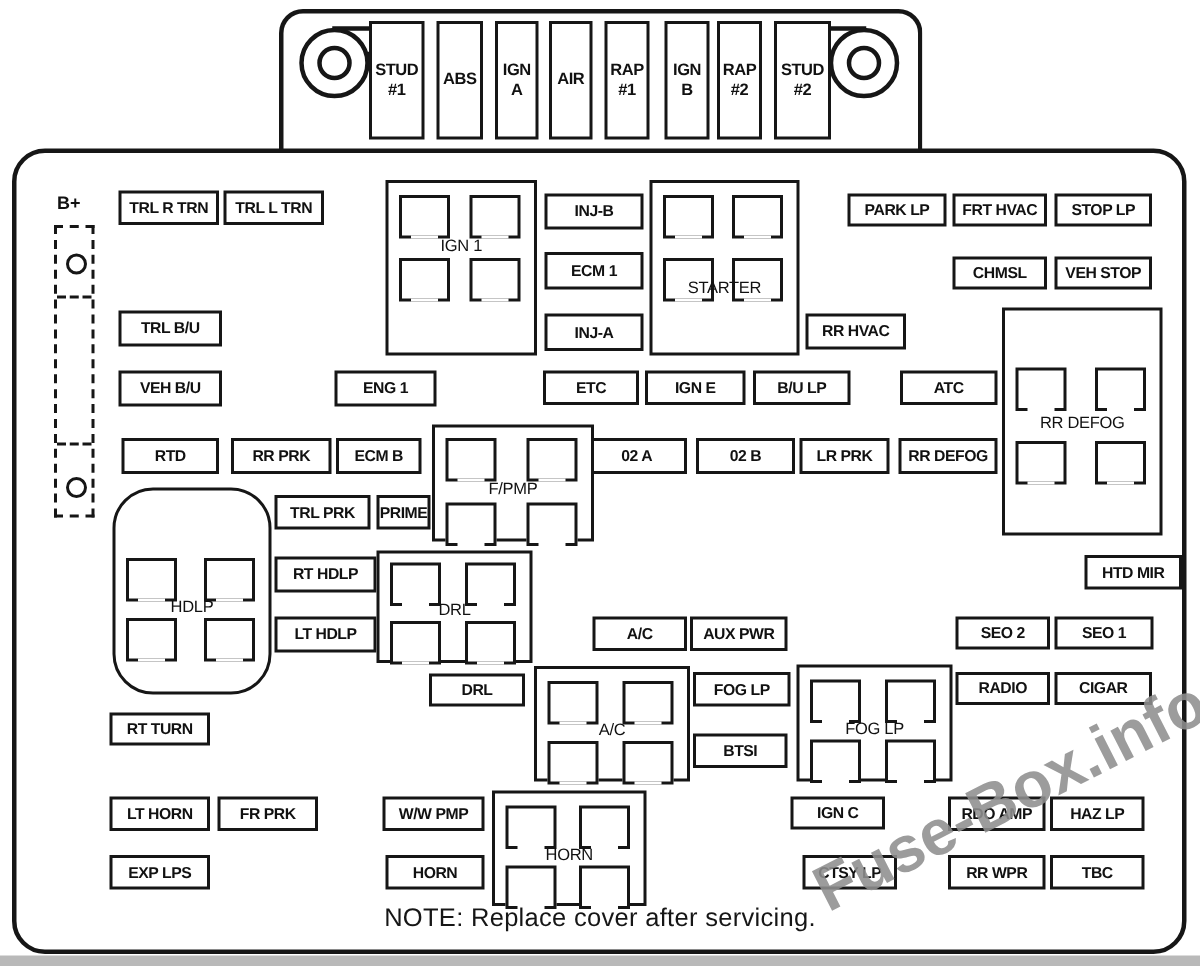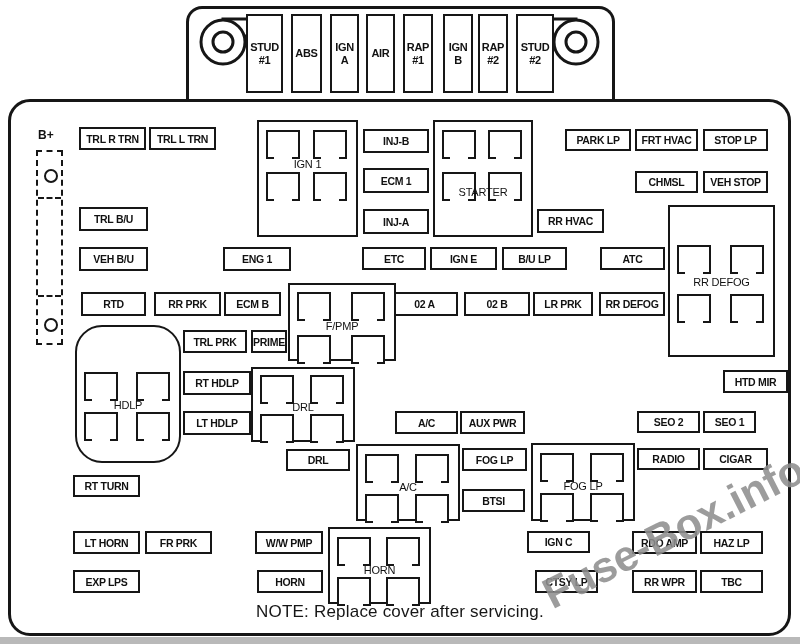--- a/index.html
+++ b/index.html
@@ -121,21 +121,21 @@
       <div class="fuse" style="left: 533px; top: 292px; width: 60px; height: 24px;">LR PRK</div>
       <div class="fuse" style="left: 599px; top: 292px; width: 66px; height: 24px;">RR DEFOG</div>
       <div class="fuse" style="left: 183px; top: 330px; width: 64px; height: 23px;">TRL PRK</div>
       <div class="fuse" style="left: 251px; top: 330px; width: 36px; height: 23px;">PRIME</div>
       <div class="fuse" style="left: 183px; top: 371px; width: 68px; height: 24px;">RT HDLP</div>
       <div class="fuse" style="left: 183px; top: 411px; width: 68px; height: 24px;">LT HDLP</div>
       <div class="fuse" style="left: 723px; top: 370px; width: 65px; height: 23px;">HTD MIR</div>
       <div class="fuse" style="left: 395px; top: 411px; width: 63px; height: 23px;">A/C</div>
       <div class="fuse" style="left: 460px; top: 411px; width: 65px; height: 23px;">AUX PWR</div>
       <div class="fuse" style="left: 637px; top: 411px; width: 63px; height: 22px;">SEO 2</div>
-      <div class="fuse" style="left: 703px; top: 411px; width: 53px; height: 22px;">SEO 1</div>
+      <div class="fuse" style="left: 703px; top: 411px; width: 66px; height: 22px;">SEO 1</div>
       <div class="fuse" style="left: 286px; top: 449px; width: 64px; height: 22px;">DRL</div>
       <div class="fuse" style="left: 462px; top: 448px; width: 65px; height: 23px;">FOG LP</div>
       <div class="fuse" style="left: 637px; top: 448px; width: 63px; height: 22px;">RADIO</div>
       <div class="fuse" style="left: 703px; top: 448px; width: 65px; height: 22px;">CIGAR</div>
       <div class="fuse" style="left: 462px; top: 489px; width: 63px; height: 23px;">BTSI</div>
       <div class="fuse" style="left: 73px; top: 475px; width: 67px; height: 22px;">RT TURN</div>
       <div class="fuse" style="left: 73px; top: 531px; width: 67px; height: 23px;">LT HORN</div>
       <div class="fuse" style="left: 145px; top: 531px; width: 67px; height: 23px;">FR PRK</div>
       <div class="fuse" style="left: 255px; top: 531px; width: 68px; height: 23px;">W/W PMP</div>
       <div class="fuse" style="left: 73px; top: 570px; width: 67px; height: 23px;">EXP LPS</div>

